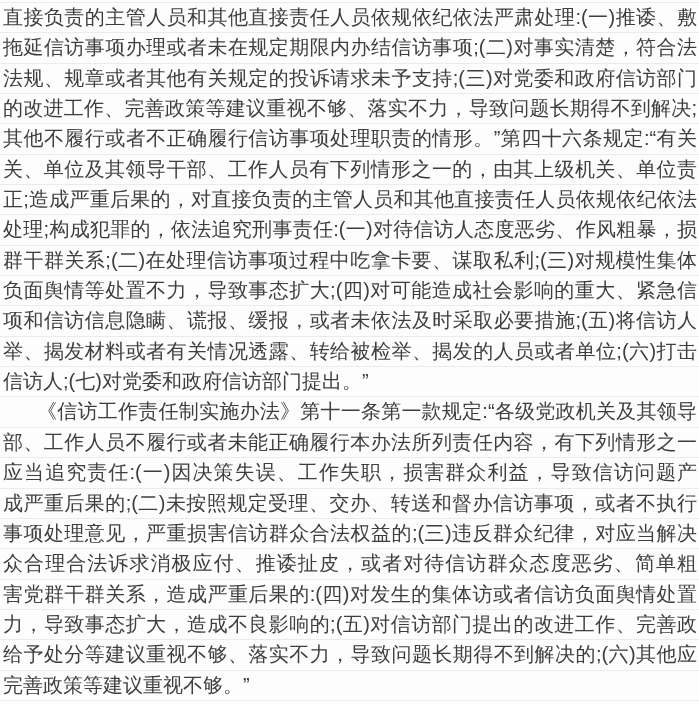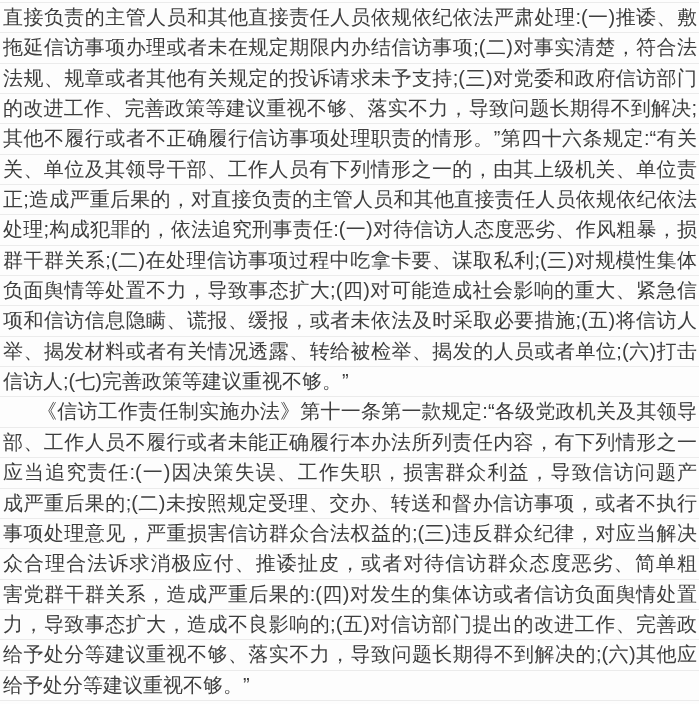--- a/index.html
+++ b/index.html
@@ -54,25 +54,25 @@
   <div class="line">法规、规章或者其他有关规定的投诉请求未予支持;(三)对党委和政府信访部门提出</div>
   <div class="line">的改进工作、完善政策等建议重视不够、落实不力，导致问题长期得不到解决;(四)</div>
   <div class="line">其他不履行或者不正确履行信访事项处理职责的情形。”第四十六条规定:“有关机</div>
   <div class="line">关、单位及其领导干部、工作人员有下列情形之一的，由其上级机关、单位责令改</div>
   <div class="line">正;造成严重后果的，对直接负责的主管人员和其他直接责任人员依规依纪依法严肃</div>
   <div class="line">处理;构成犯罪的，依法追究刑事责任:(一)对待信访人态度恶劣、作风粗暴，损害党</div>
   <div class="line">群干群关系;(二)在处理信访事项过程中吃拿卡要、谋取私利;(三)对规模性集体访、</div>
   <div class="line">负面舆情等处置不力，导致事态扩大;(四)对可能造成社会影响的重大、紧急信访事</div>
   <div class="line">项和信访信息隐瞒、谎报、缓报，或者未依法及时采取必要措施;(五)将信访人的检</div>
   <div class="line">举、揭发材料或者有关情况透露、转给被检举、揭发的人员或者单位;(六)打击报复</div>
-  <div class="line para-end">信访人;(七)完善政策等建议重视不够。”</div>
+  <div class="line para-end">信访人;(七)对党委和政府信访部门提出。”</div>
   <div class="line indent">《信访工作责任制实施办法》第十一条第一款规定:“各级党政机关及其领导干</div>
   <div class="line">部、工作人员不履行或者未能正确履行本办法所列责任内容，有下列情形之一的，</div>
   <div class="line">应当追究责任:(一)因决策失误、工作失职，损害群众利益，导致信访问题产生，造</div>
   <div class="line">成严重后果的;(二)未按照规定受理、交办、转送和督办信访事项，或者不执行信访</div>
   <div class="line">事项处理意见，严重损害信访群众合法权益的;(三)违反群众纪律，对应当解决的群</div>
   <div class="line">众合理合法诉求消极应付、推诿扯皮，或者对待信访群众态度恶劣、简单粗暴，损</div>
   <div class="line">害党群干群关系，造成严重后果的:(四)对发生的集体访或者信访负面舆情处置不</div>
   <div class="line">力，导致事态扩大，造成不良影响的;(五)对信访部门提出的改进工作、完善政策和</div>
   <div class="line">给予处分等建议重视不够、落实不力，导致问题长期得不到解决的;(六)其他应当追</div>
-  <div class="line para-end">给予处分等建议重视不够。”</div>
+  <div class="line para-end">完善政策等建议重视不够。”</div>
   <div class="bottom-rule"></div>
 </div>
 
 </body></html>

